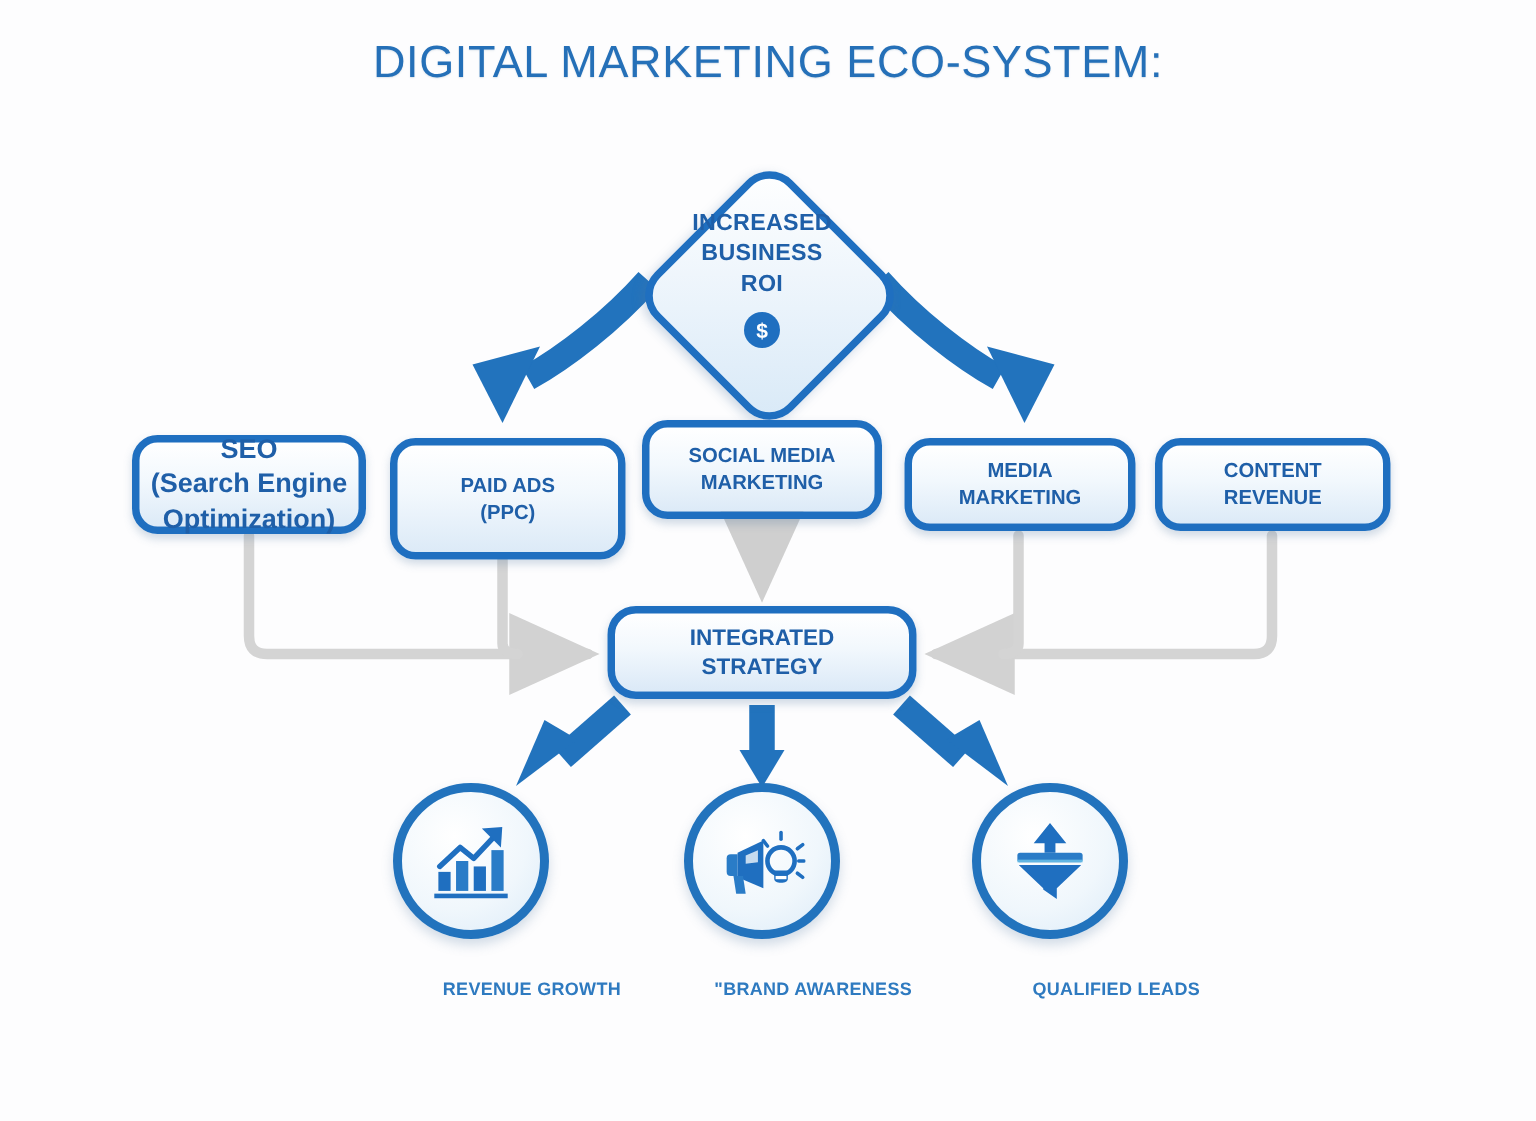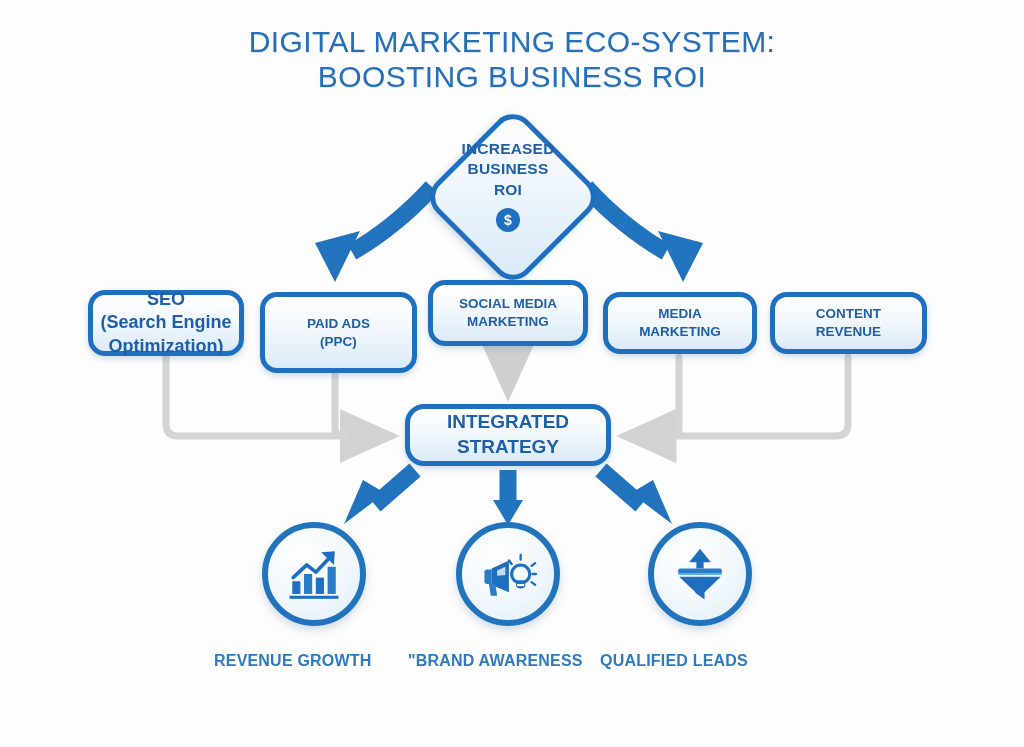--- a/index.html
+++ b/index.html
@@ -112,21 +112,21 @@
     border: 5px solid #1f6fc0;
     border-radius: 19px;
     background: linear-gradient(180deg, #ffffff 0%, #f2f8fd 45%, #dbe9f7 100%);
     box-shadow: 0 3px 6px rgba(80,120,160,0.26);
     display: flex;
     align-items: center;
     justify-content: center;
     text-align: center;
     color: #1f5fa8;
     font-weight: bold;
-    font-size: 19px;
+    font-size: 15px;
     line-height: 1.3;
   }
   
   .outcome {
     position: absolute;
     width: 104px;
     height: 104px;
   }
   .outcome .circ {
     position: absolute;
@@ -140,45 +140,44 @@
   .outcome .glyph {
     position: absolute;
     left: 50%;
     top: 50%;
     transform: translate(-50%, -50%);
     width: 58px;
     height: 58px;
   }
   .outcome-label {
     position: absolute;
-    text-align: left;
+    text-align: right;
     color: #2e7ac0;
     font-weight: bold;
-    font-size: 16px;
+    font-size: 12px;
     letter-spacing: 0.2px;
     white-space: nowrap;
   }
   
   #connectors, #arrows {
     position: absolute;
     left: 0;
     top: 0;
     width: 1024px;
     height: 747px;
     pointer-events: none;
   }
 </style>
 </head>
 <body>
 
 <div id="stage">
 
   <div id="title-block">
     <span class="tline">DIGITAL MARKETING ECO-SYSTEM:</span>
-    <span class="tline">BOOSTING BUSINESS ROI</span>
   </div>
 
   <svg id="connectors" viewBox="0 0 1024 747">
     <defs>
       <marker id="grey-arrow-r" markerWidth="9" markerHeight="9" refX="7.5" refY="4.5" orient="auto">
         <path d="M0,0.6 L8.6,4.5 L0,8.4 Z" fill="#d2d2d2"></path>
       </marker>
       <marker id="grey-arrow-l" markerWidth="9" markerHeight="9" refX="7.5" refY="4.5" orient="auto">
         <path d="M0,0.6 L8.6,4.5 L0,8.4 Z" fill="#d2d2d2"></path>
       </marker>

